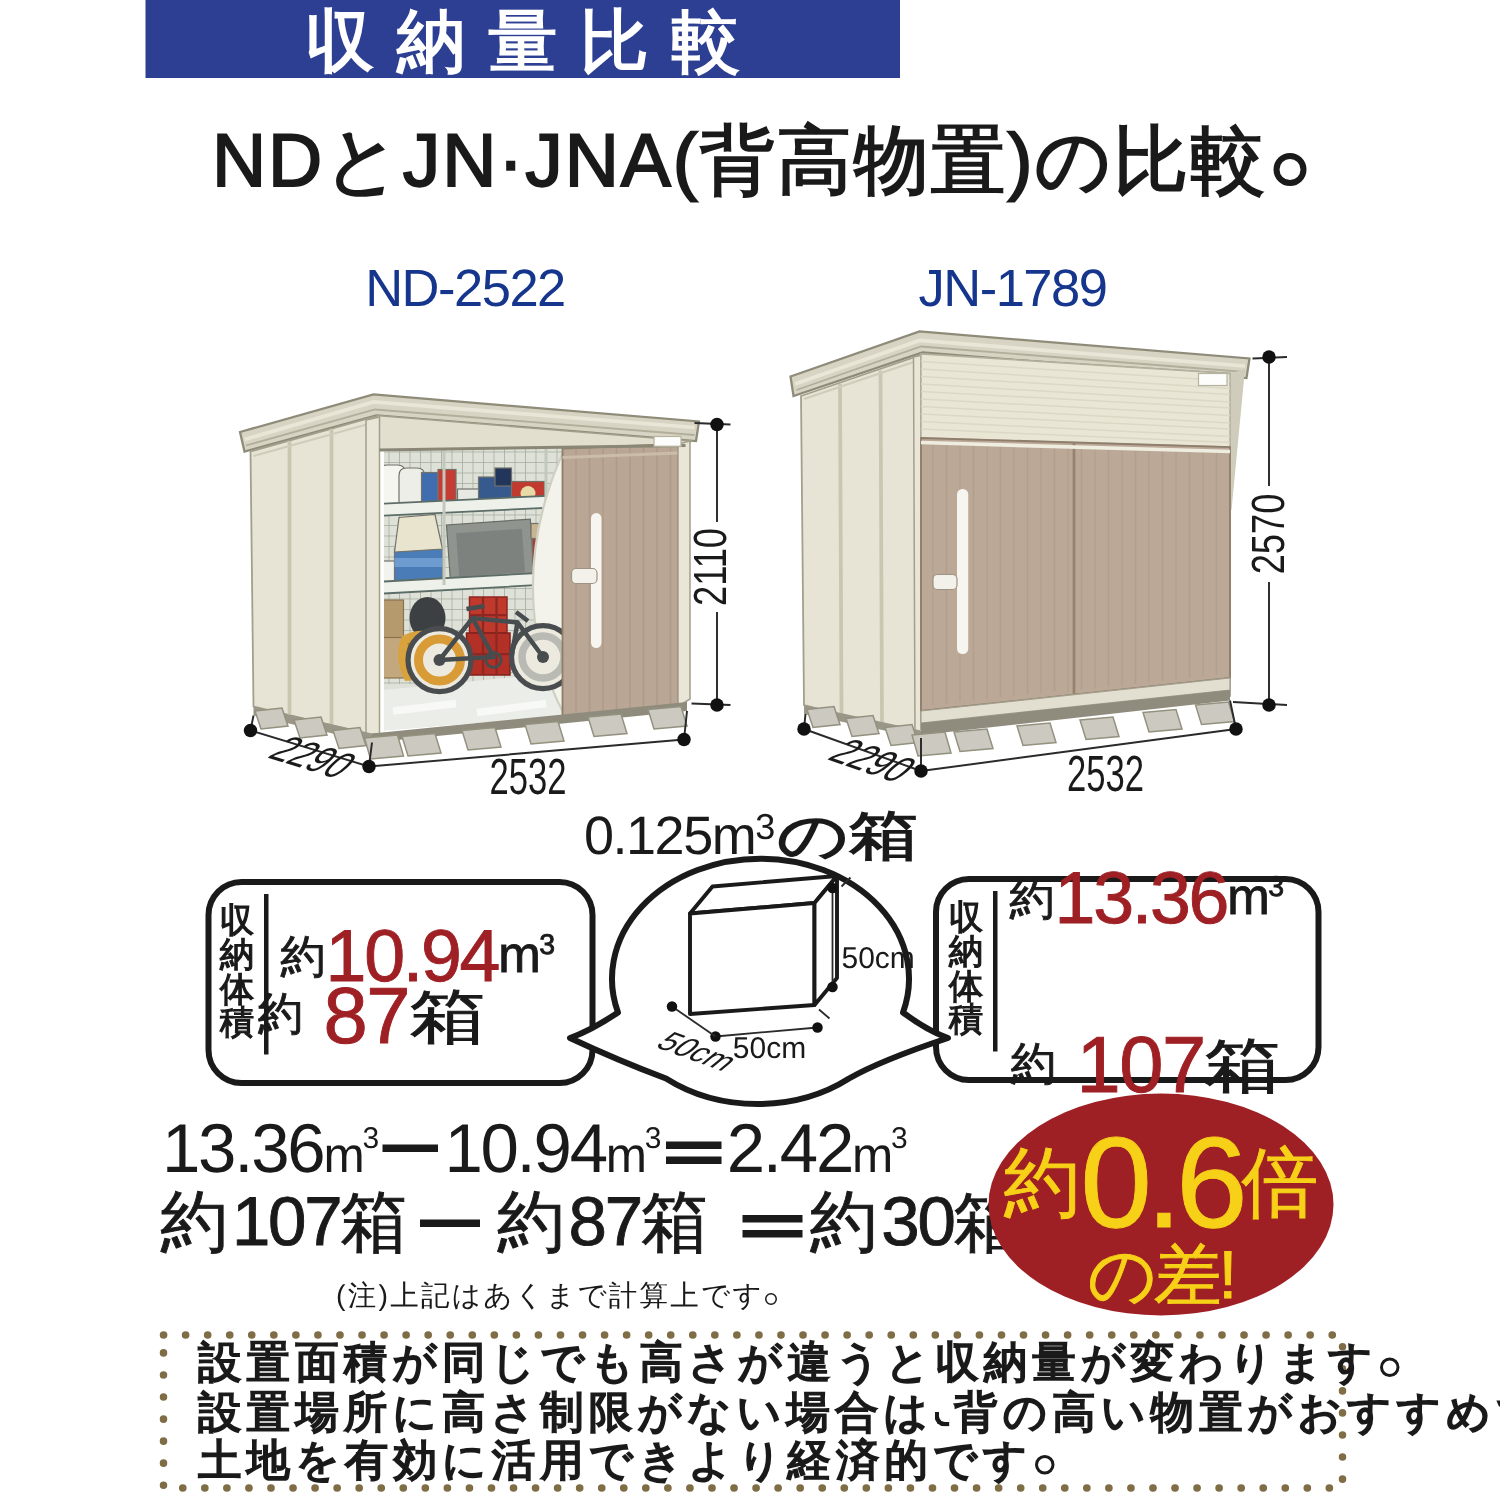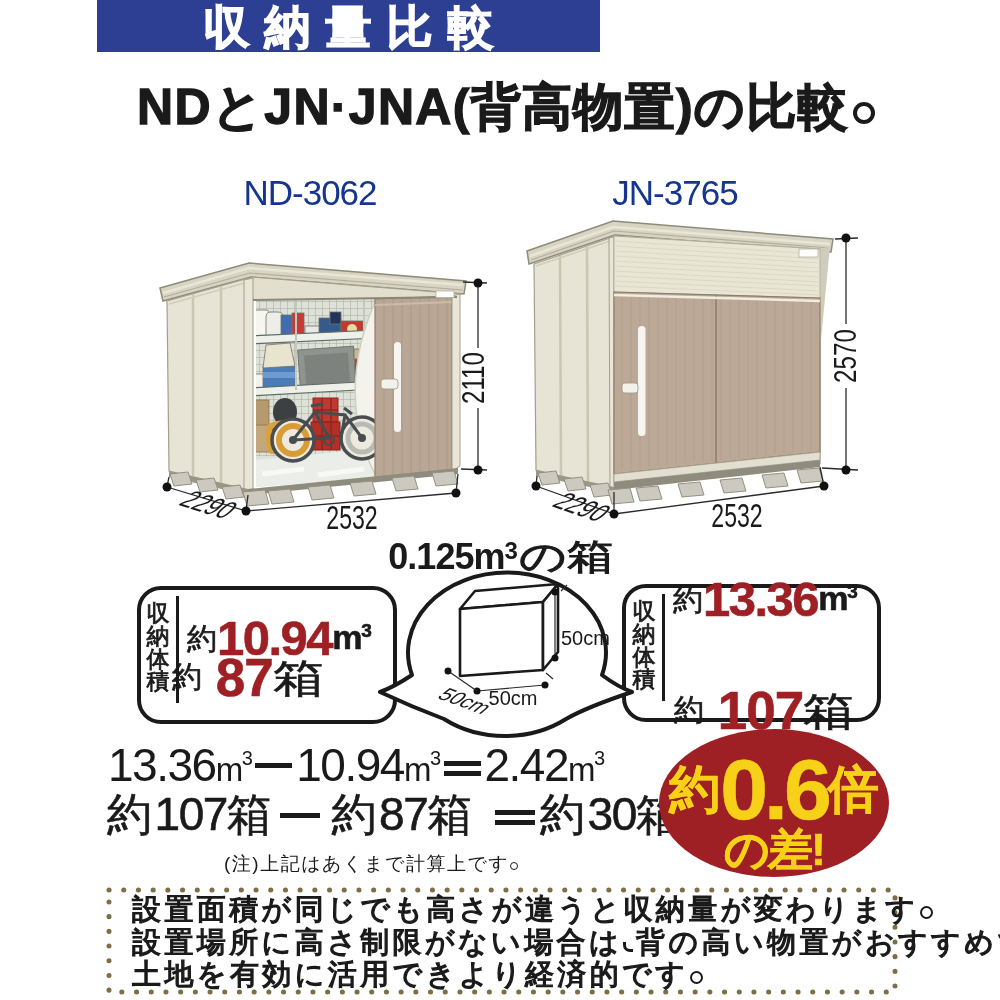--- a/index.html
+++ b/index.html
@@ -1,37 +1,37 @@
 <!DOCTYPE html>
 <html><head><meta charset="utf-8">
 <style>
 html,body{margin:0;padding:0;width:1000px;height:1000px;background:#fff;overflow:hidden}
 body{font-family:"Liberation Sans",sans-serif;color:#1a1a1a;position:relative}
 .abs{position:absolute;z-index:3}
 svg.abs{z-index:2}
 .bg{z-index:1}
-.b{font-weight:bold}
+.b{font-weight:normal}
 .cjk{-webkit-text-stroke:1.3px currentColor}
 .cjk2{-webkit-text-stroke:0.6px currentColor}
 .minus{display:inline-block;width:37px;height:5px;background:#1a1a1a;vertical-align:13px;margin:0 4px}
 .eq{display:inline-block;width:37px;height:15px;border-top:5px solid #1a1a1a;border-bottom:5px solid #1a1a1a;vertical-align:5px;margin:0 4px;box-sizing:border-box}
 .minus2{display:inline-block;width:40px;height:5px;background:#1a1a1a;vertical-align:12px;margin:0 11px 0 6px}
 .eq2{display:inline-block;width:40px;height:15px;border-top:5px solid #1a1a1a;border-bottom:5px solid #1a1a1a;vertical-align:5px;margin:0 5px;box-sizing:border-box}
 </style></head>
 <body>
 
 <div class="abs" style="left:97px;top:0;width:503px;height:52px;background:#2d3f93"></div>
 
 <div class="abs b cjk" style="left:97px;top:0;width:503px;height:52px;line-height:55px;text-align:center;font-size:46px;color:#fff;letter-spacing:15px;text-indent:15px">収納量比較</div>
 
 <div class="abs b cjk" style="left:0;top:74px;width:1012px;text-align:center;font-size:50px;letter-spacing:1.3px">NDとJN·JNA(背高物置)の比較<span style="display:inline-block;width:14px;height:14px;border:4px solid #1a1a1a;border-radius:50%;margin-left:4px"></span></div>
 
-<div class="abs" style="left:160px;top:173px;width:300px;text-align:center;font-size:35px;letter-spacing:-1px;color:#16368e">ND-3062</div>
-
-<div class="abs" style="left:525px;top:173px;width:300px;text-align:center;font-size:35px;letter-spacing:-1px;color:#16368e">JN-3765</div>
+<div class="abs" style="left:160px;top:173px;width:300px;text-align:center;font-size:35px;letter-spacing:-1px;color:#16368e">ND-2522</div>
+
+<div class="abs" style="left:525px;top:173px;width:300px;text-align:center;font-size:35px;letter-spacing:-1px;color:#16368e">JN-1789</div>
 
 <svg class="abs" style="left:0;top:0" width="1000" height="1000" viewBox="0 0 1000 1000">
 
 <g>
       <path d="M160,288 L249,263 L466,281 L464,294 L251,277 L163,301 Z" fill="#d8d4c4" stroke="#8e8b79" stroke-width="1.5"></path>
 <path d="M163,293 L249,268 L463,285" fill="none" stroke="#e9e6d7" stroke-width="2.5"></path>
 <path d="M164,297 L250,273 L463,290" fill="none" stroke="#b1ae9b" stroke-width="1.2"></path>
     </g>
 
 <g>

